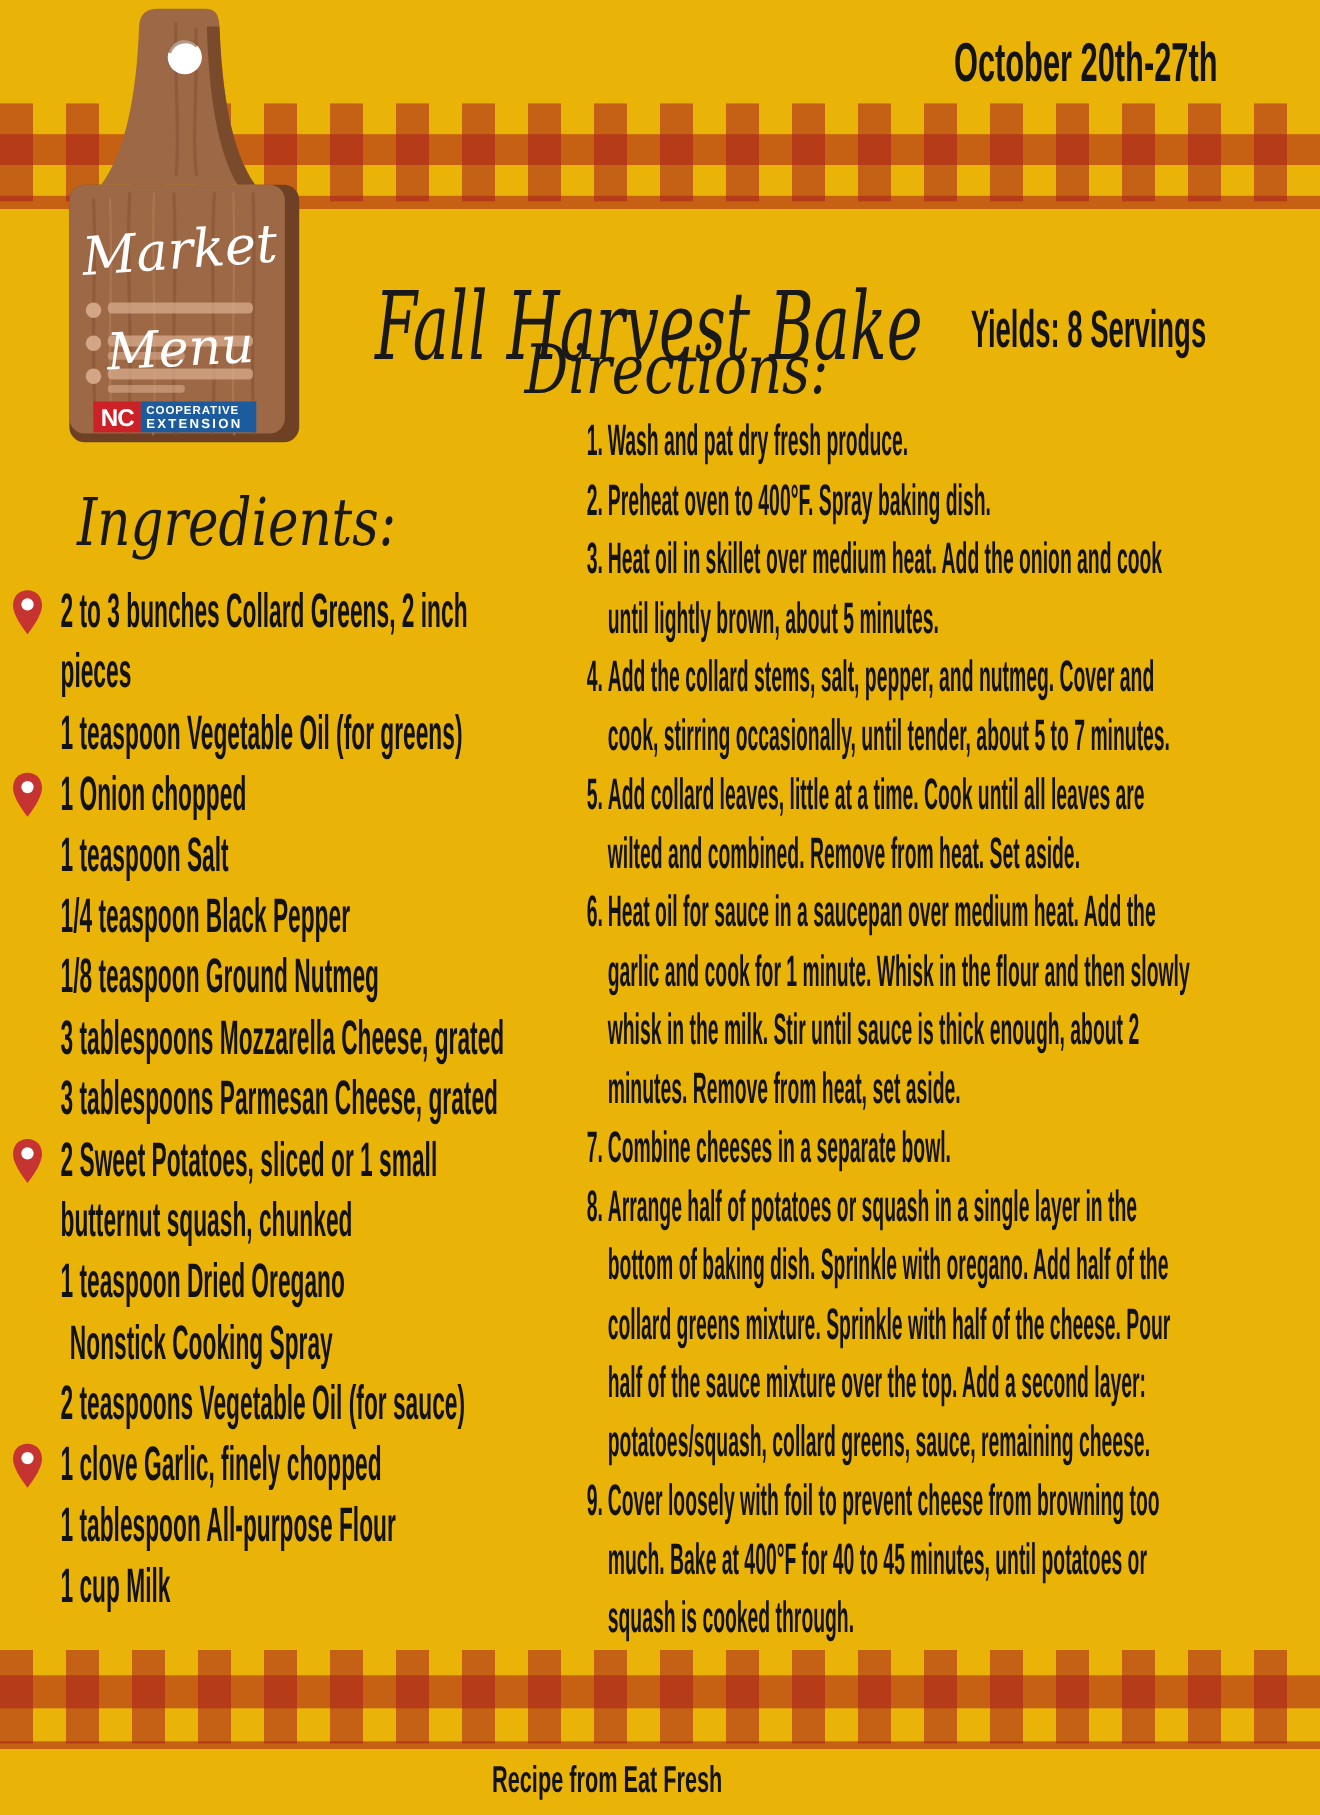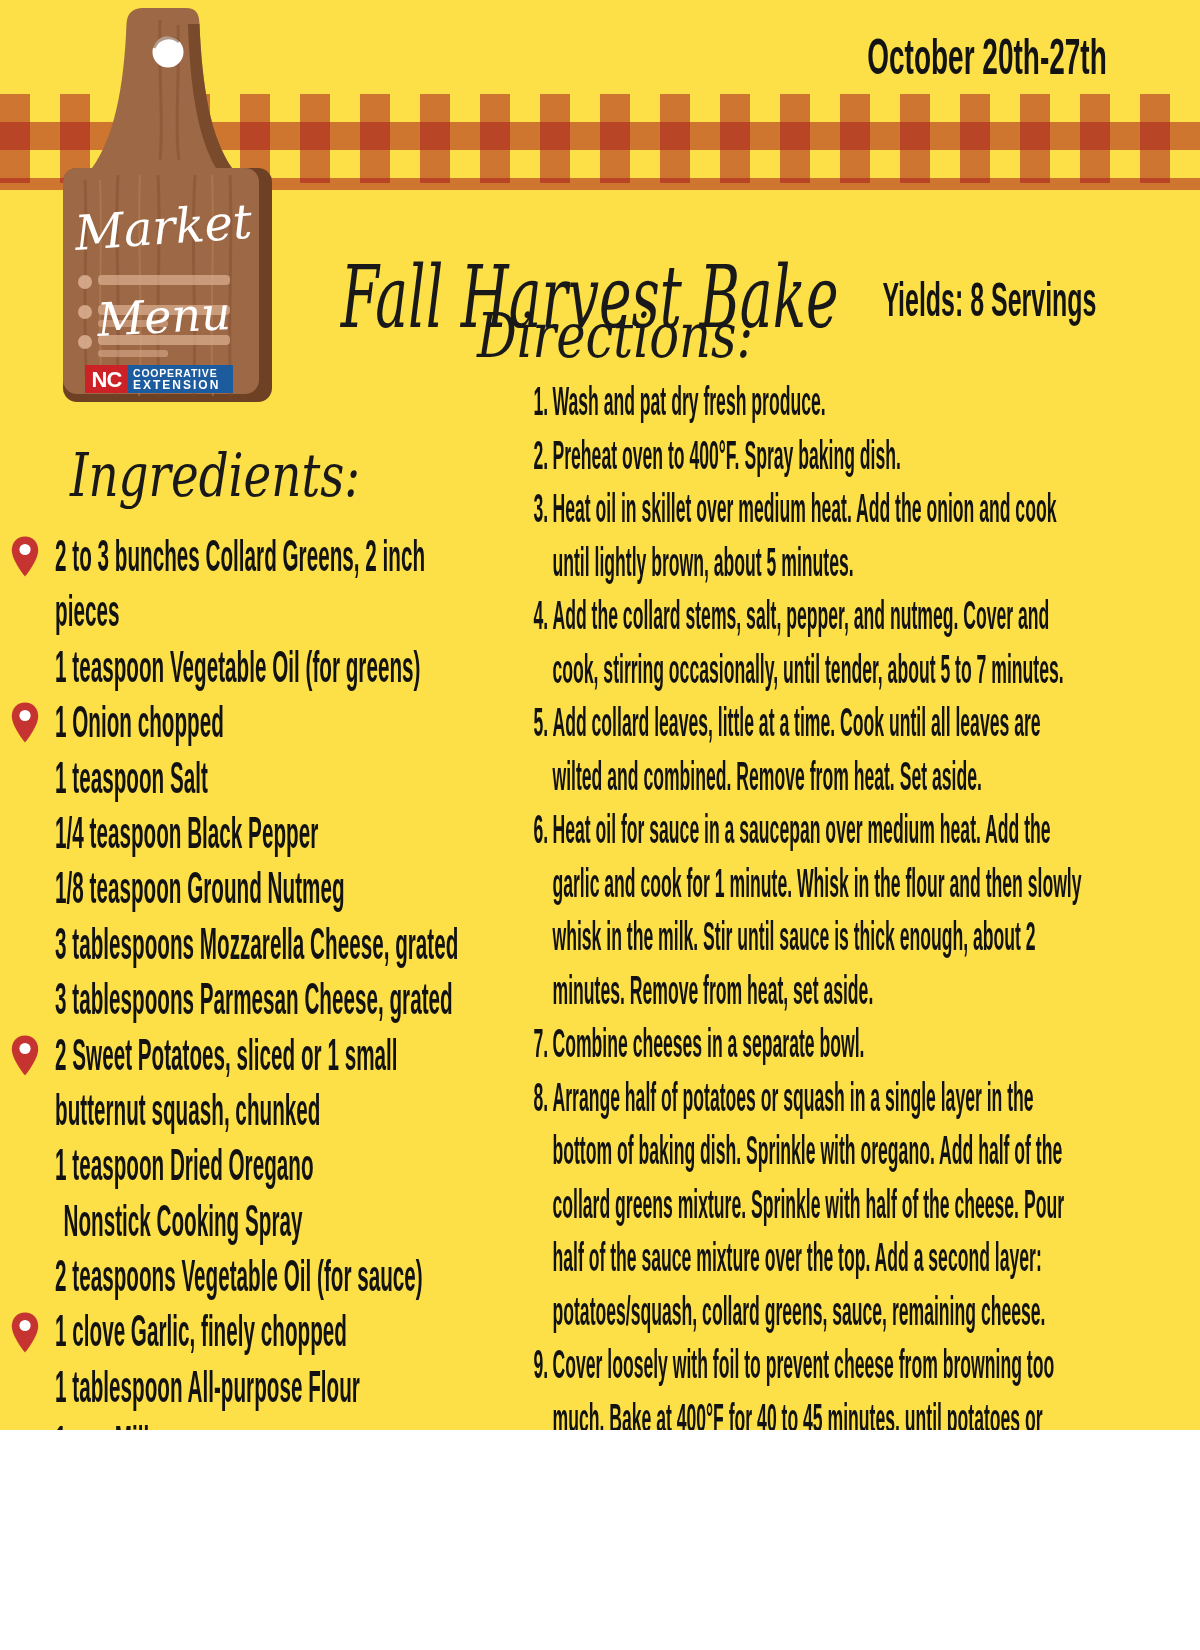--- a/index.html
+++ b/index.html
@@ -1,16 +1,16 @@
 <!DOCTYPE html>
 <html><head>
 <meta charset="utf-8">
 <style>
   html,body{margin:0;padding:0;background:#fff;overflow:hidden;}
-  .canvas{position:relative;width:1200px;height:1430px;background:#fde047;overflow:hidden;
+  .canvas{position:relative;width:1200px;height:1650px;background:#eab308;overflow:hidden;
           font-family:"Liberation Sans",sans-serif;color:#121212;}
   
   .vstripes{position:absolute;left:0;width:100%;
             background:repeating-linear-gradient(90deg, rgba(167,30,30,0.55) 0 30px, rgba(0,0,0,0) 30px 60px);}
   .hstripe{position:absolute;left:0;width:100%;background:rgba(167,30,30,0.55);}
   .abs{position:absolute;}
   
   .script{position:absolute;font-family:"DejaVu Serif",serif;font-style:italic;color:#191919;
           text-align:center;line-height:1;white-space:nowrap;}
   

